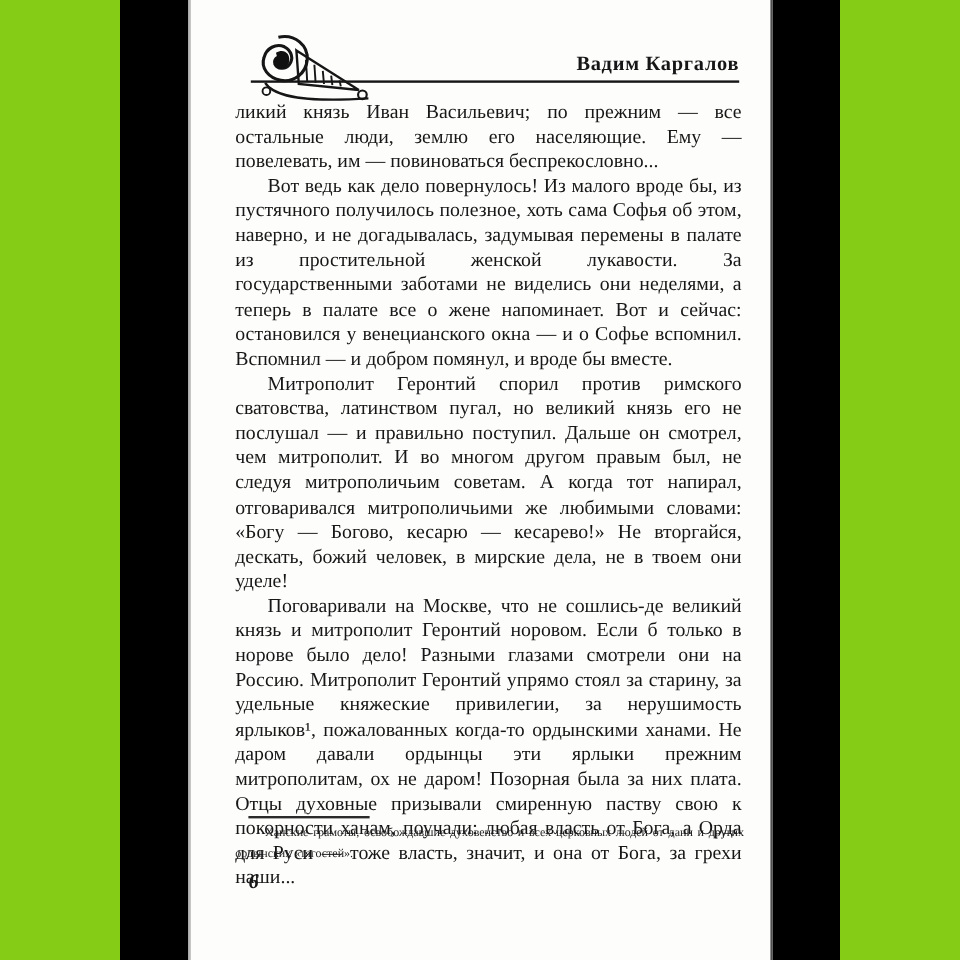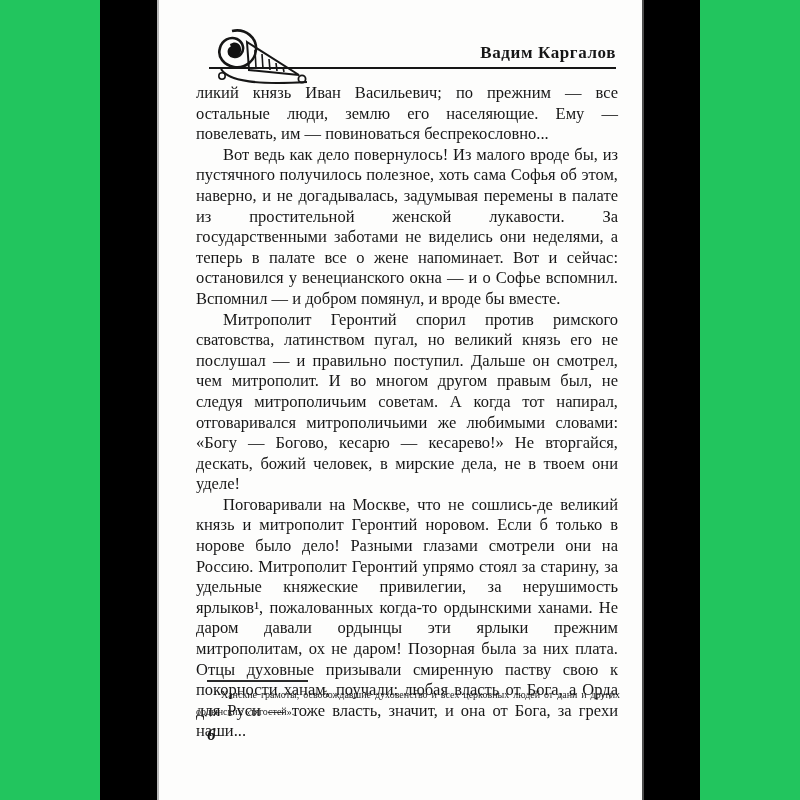--- a/index.html
+++ b/index.html
@@ -8,21 +8,21 @@
     width: 800px;
     height: 800px;
     background: #ffffff;
     font-family: "Liberation Serif", serif;
     overflow: hidden;
   }
   .stage {
     position: relative;
     width: 800px;
     height: 800px;
-    background: #22c55e;
+    background: #84cc16;
   }
   
   .photo {
     position: absolute;
     left: 100px;
     top: 0;
     width: 600px;
     height: 800px;
     background: #000000;
   }

